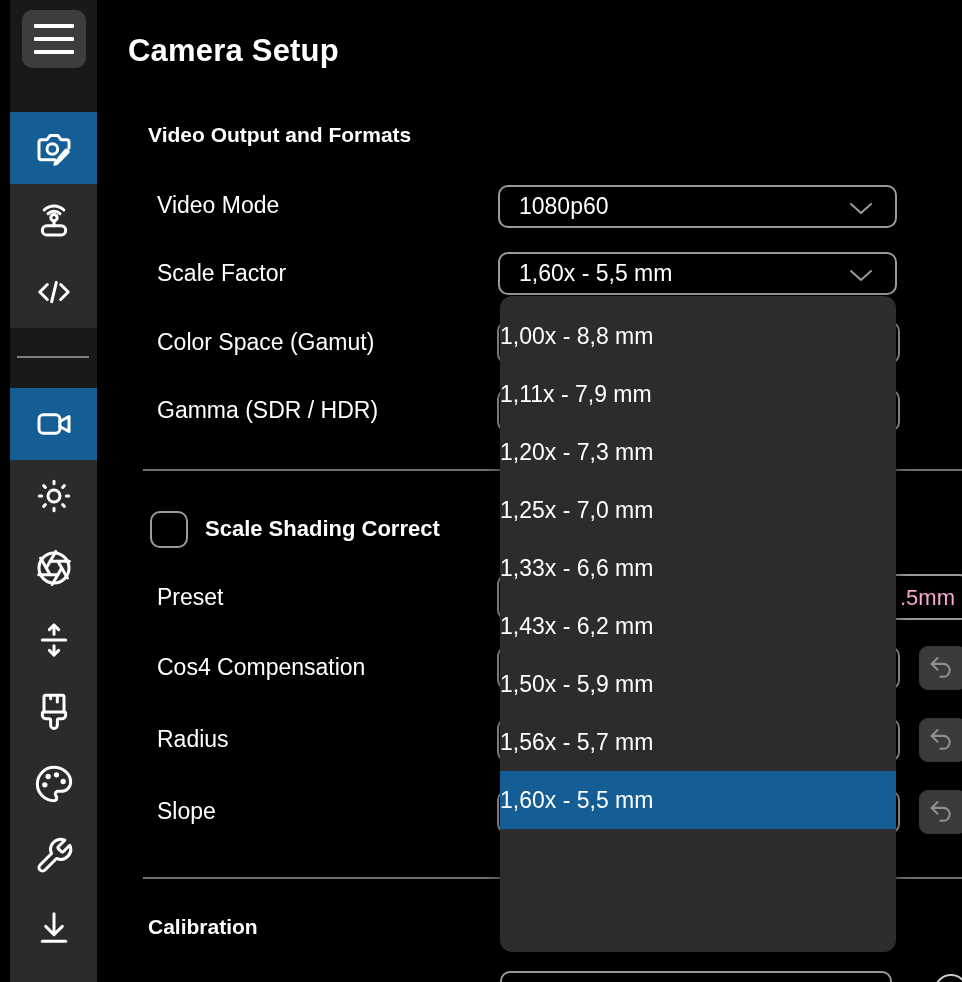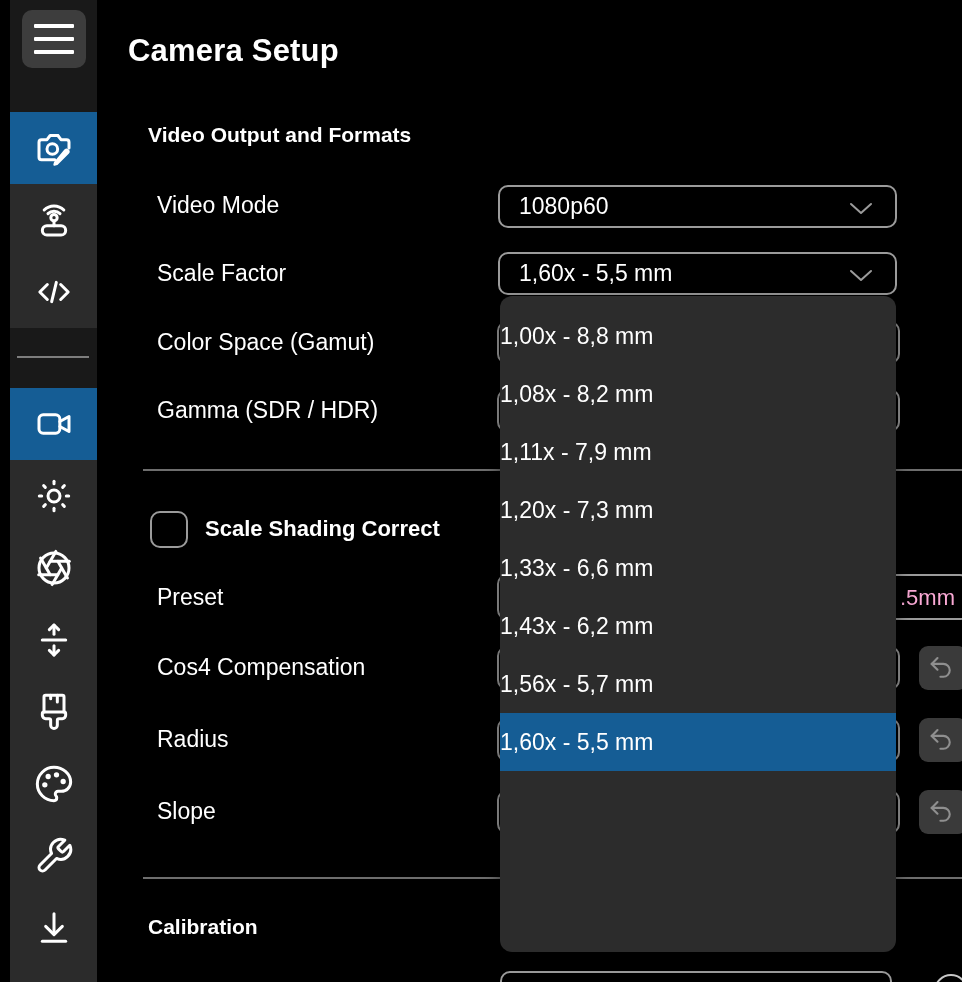--- a/index.html
+++ b/index.html
@@ -240,21 +240,22 @@
 <div class="divider" style="top:877px;"></div>
 
 <div class="section-h" style="left:148px; top:915px;">Calibration</div>
 
 <div class="bottom-select"></div>
 <div class="partial-circle"></div>
 
 <div class="dropdown-panel">
   <div class="options">
       <div class="option">1,00x - 8,8 mm</div>
-      <div class="option">1,08x - 8,2 mm</div>
       <div class="option">1,11x - 7,9 mm</div>
       <div class="option">1,20x - 7,3 mm</div>
+      <div class="option">1,25x - 7,0 mm</div>
       <div class="option">1,33x - 6,6 mm</div>
       <div class="option">1,43x - 6,2 mm</div>
+      <div class="option">1,50x - 5,9 mm</div>
       <div class="option">1,56x - 5,7 mm</div>
       <div class="option selected">1,60x - 5,5 mm</div>
     </div>
 </div>
 
 </body></html>

